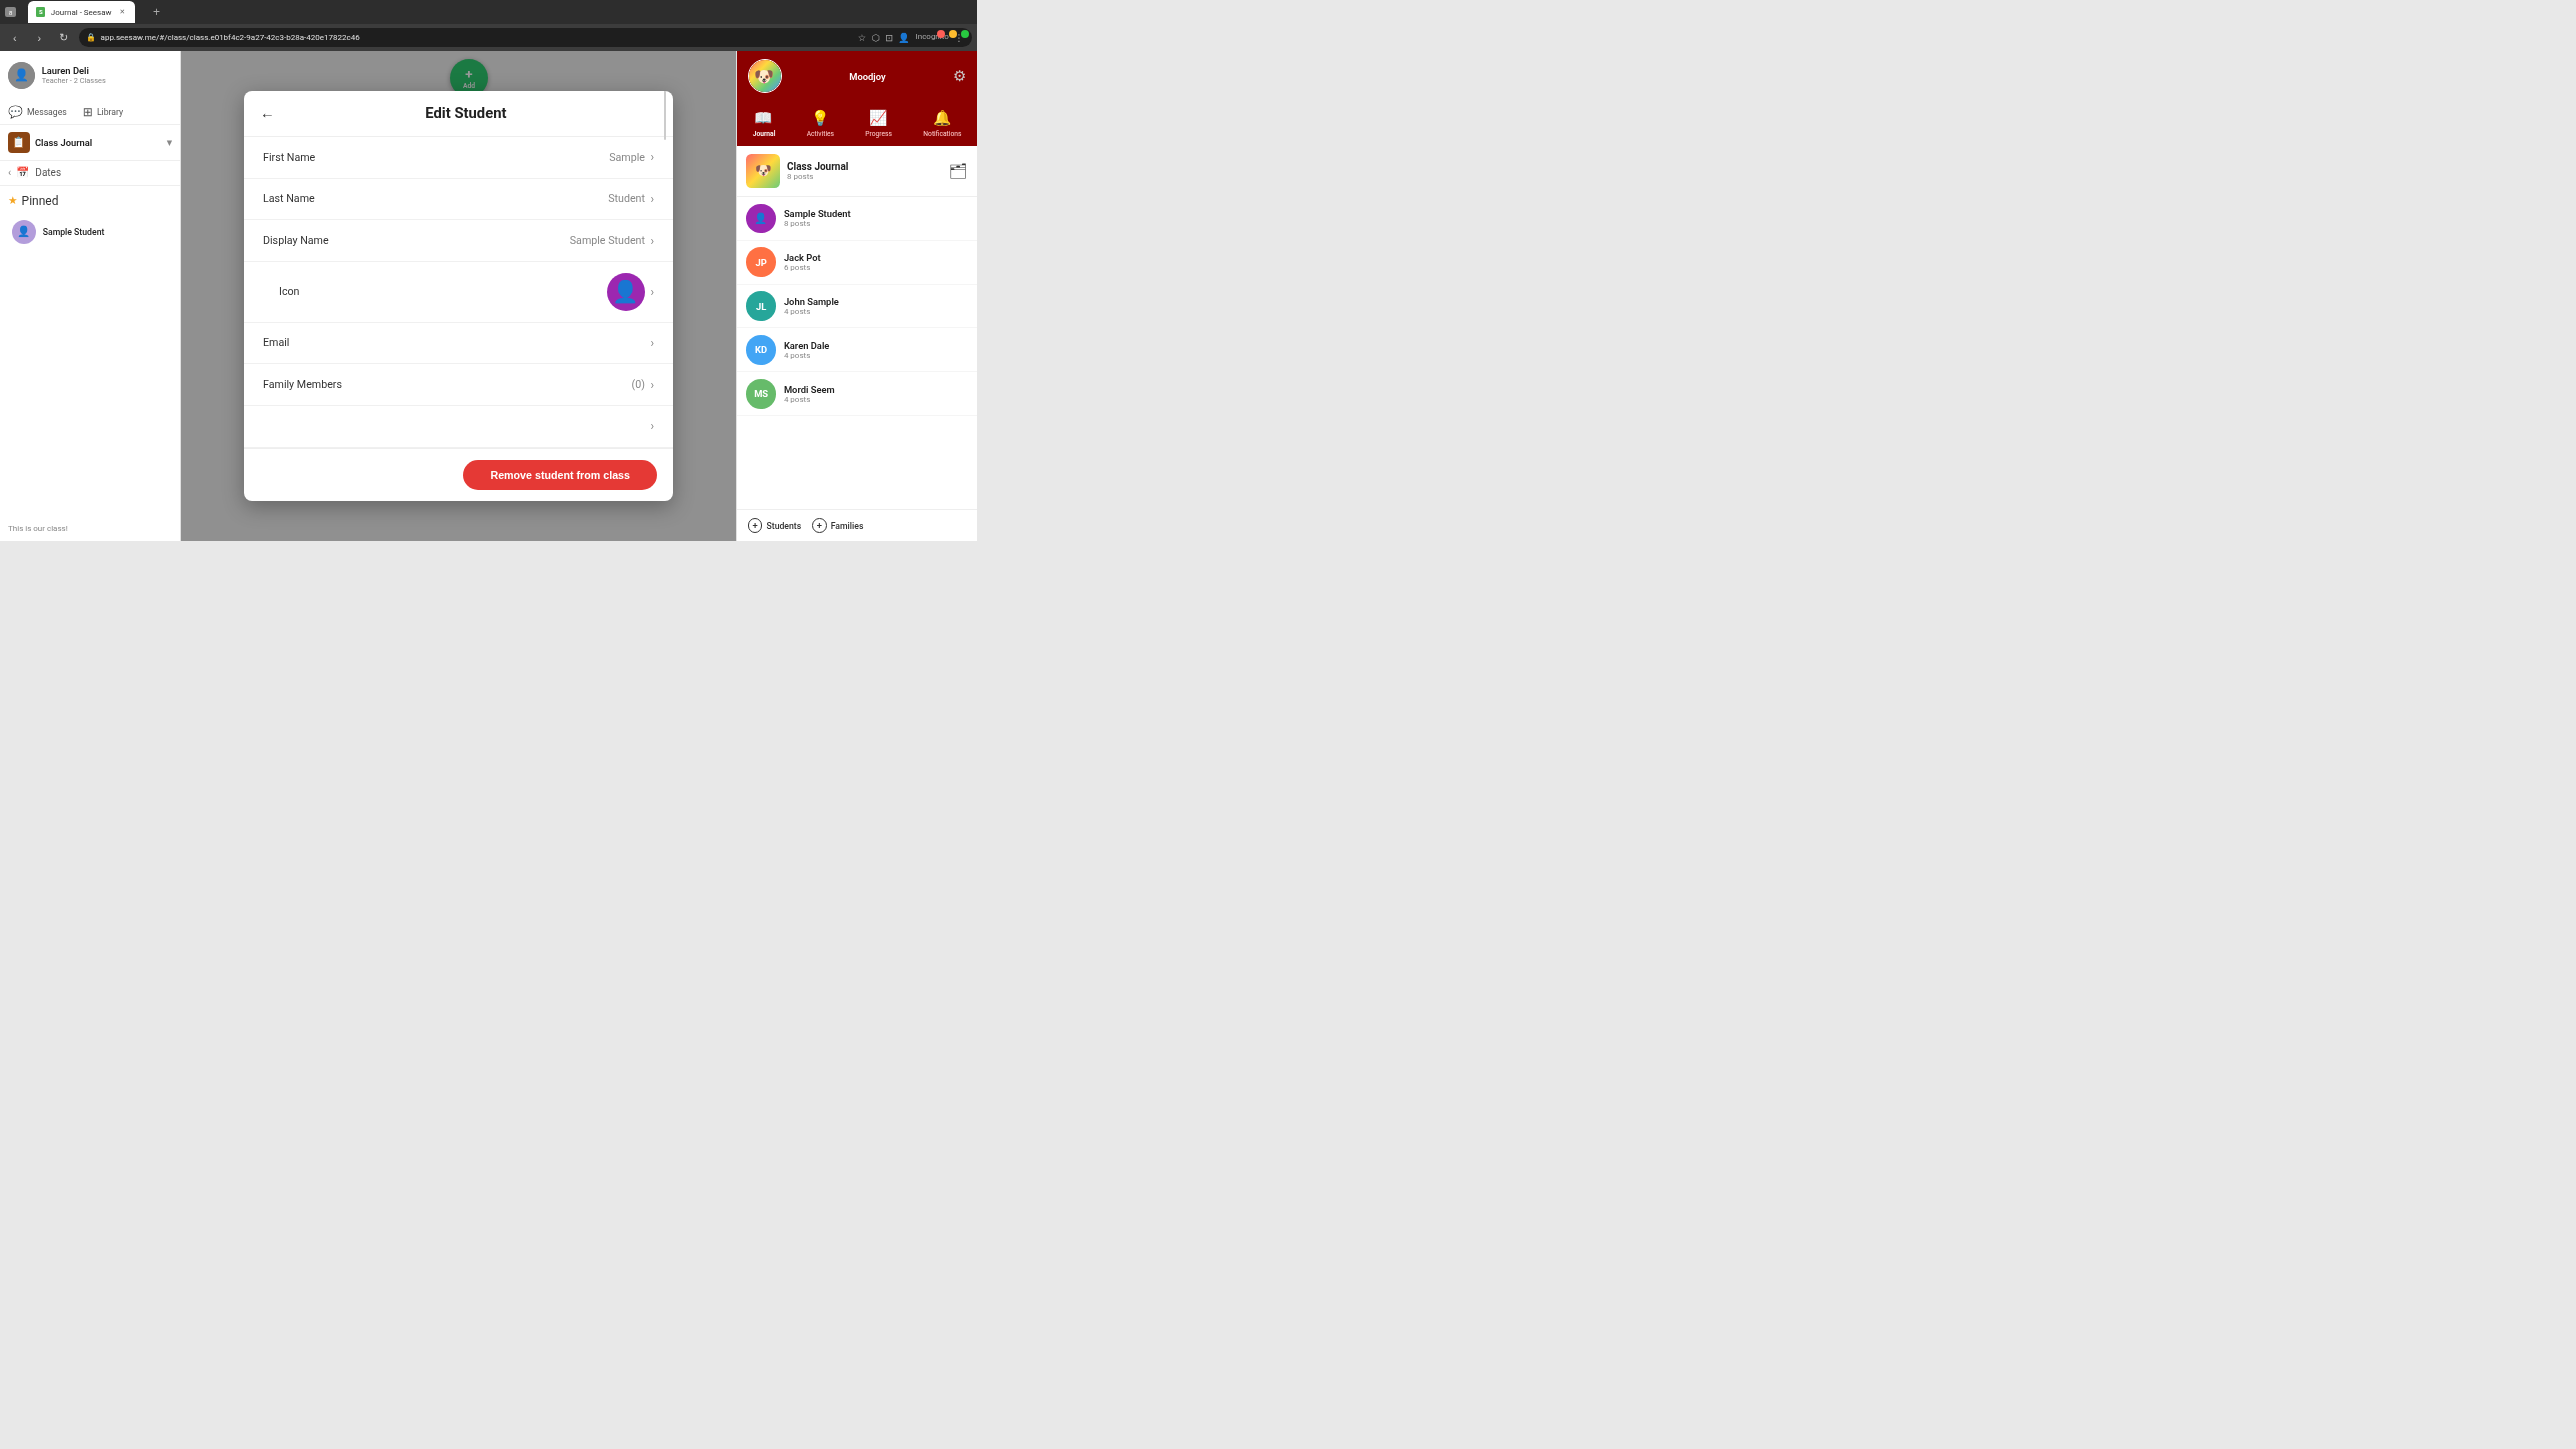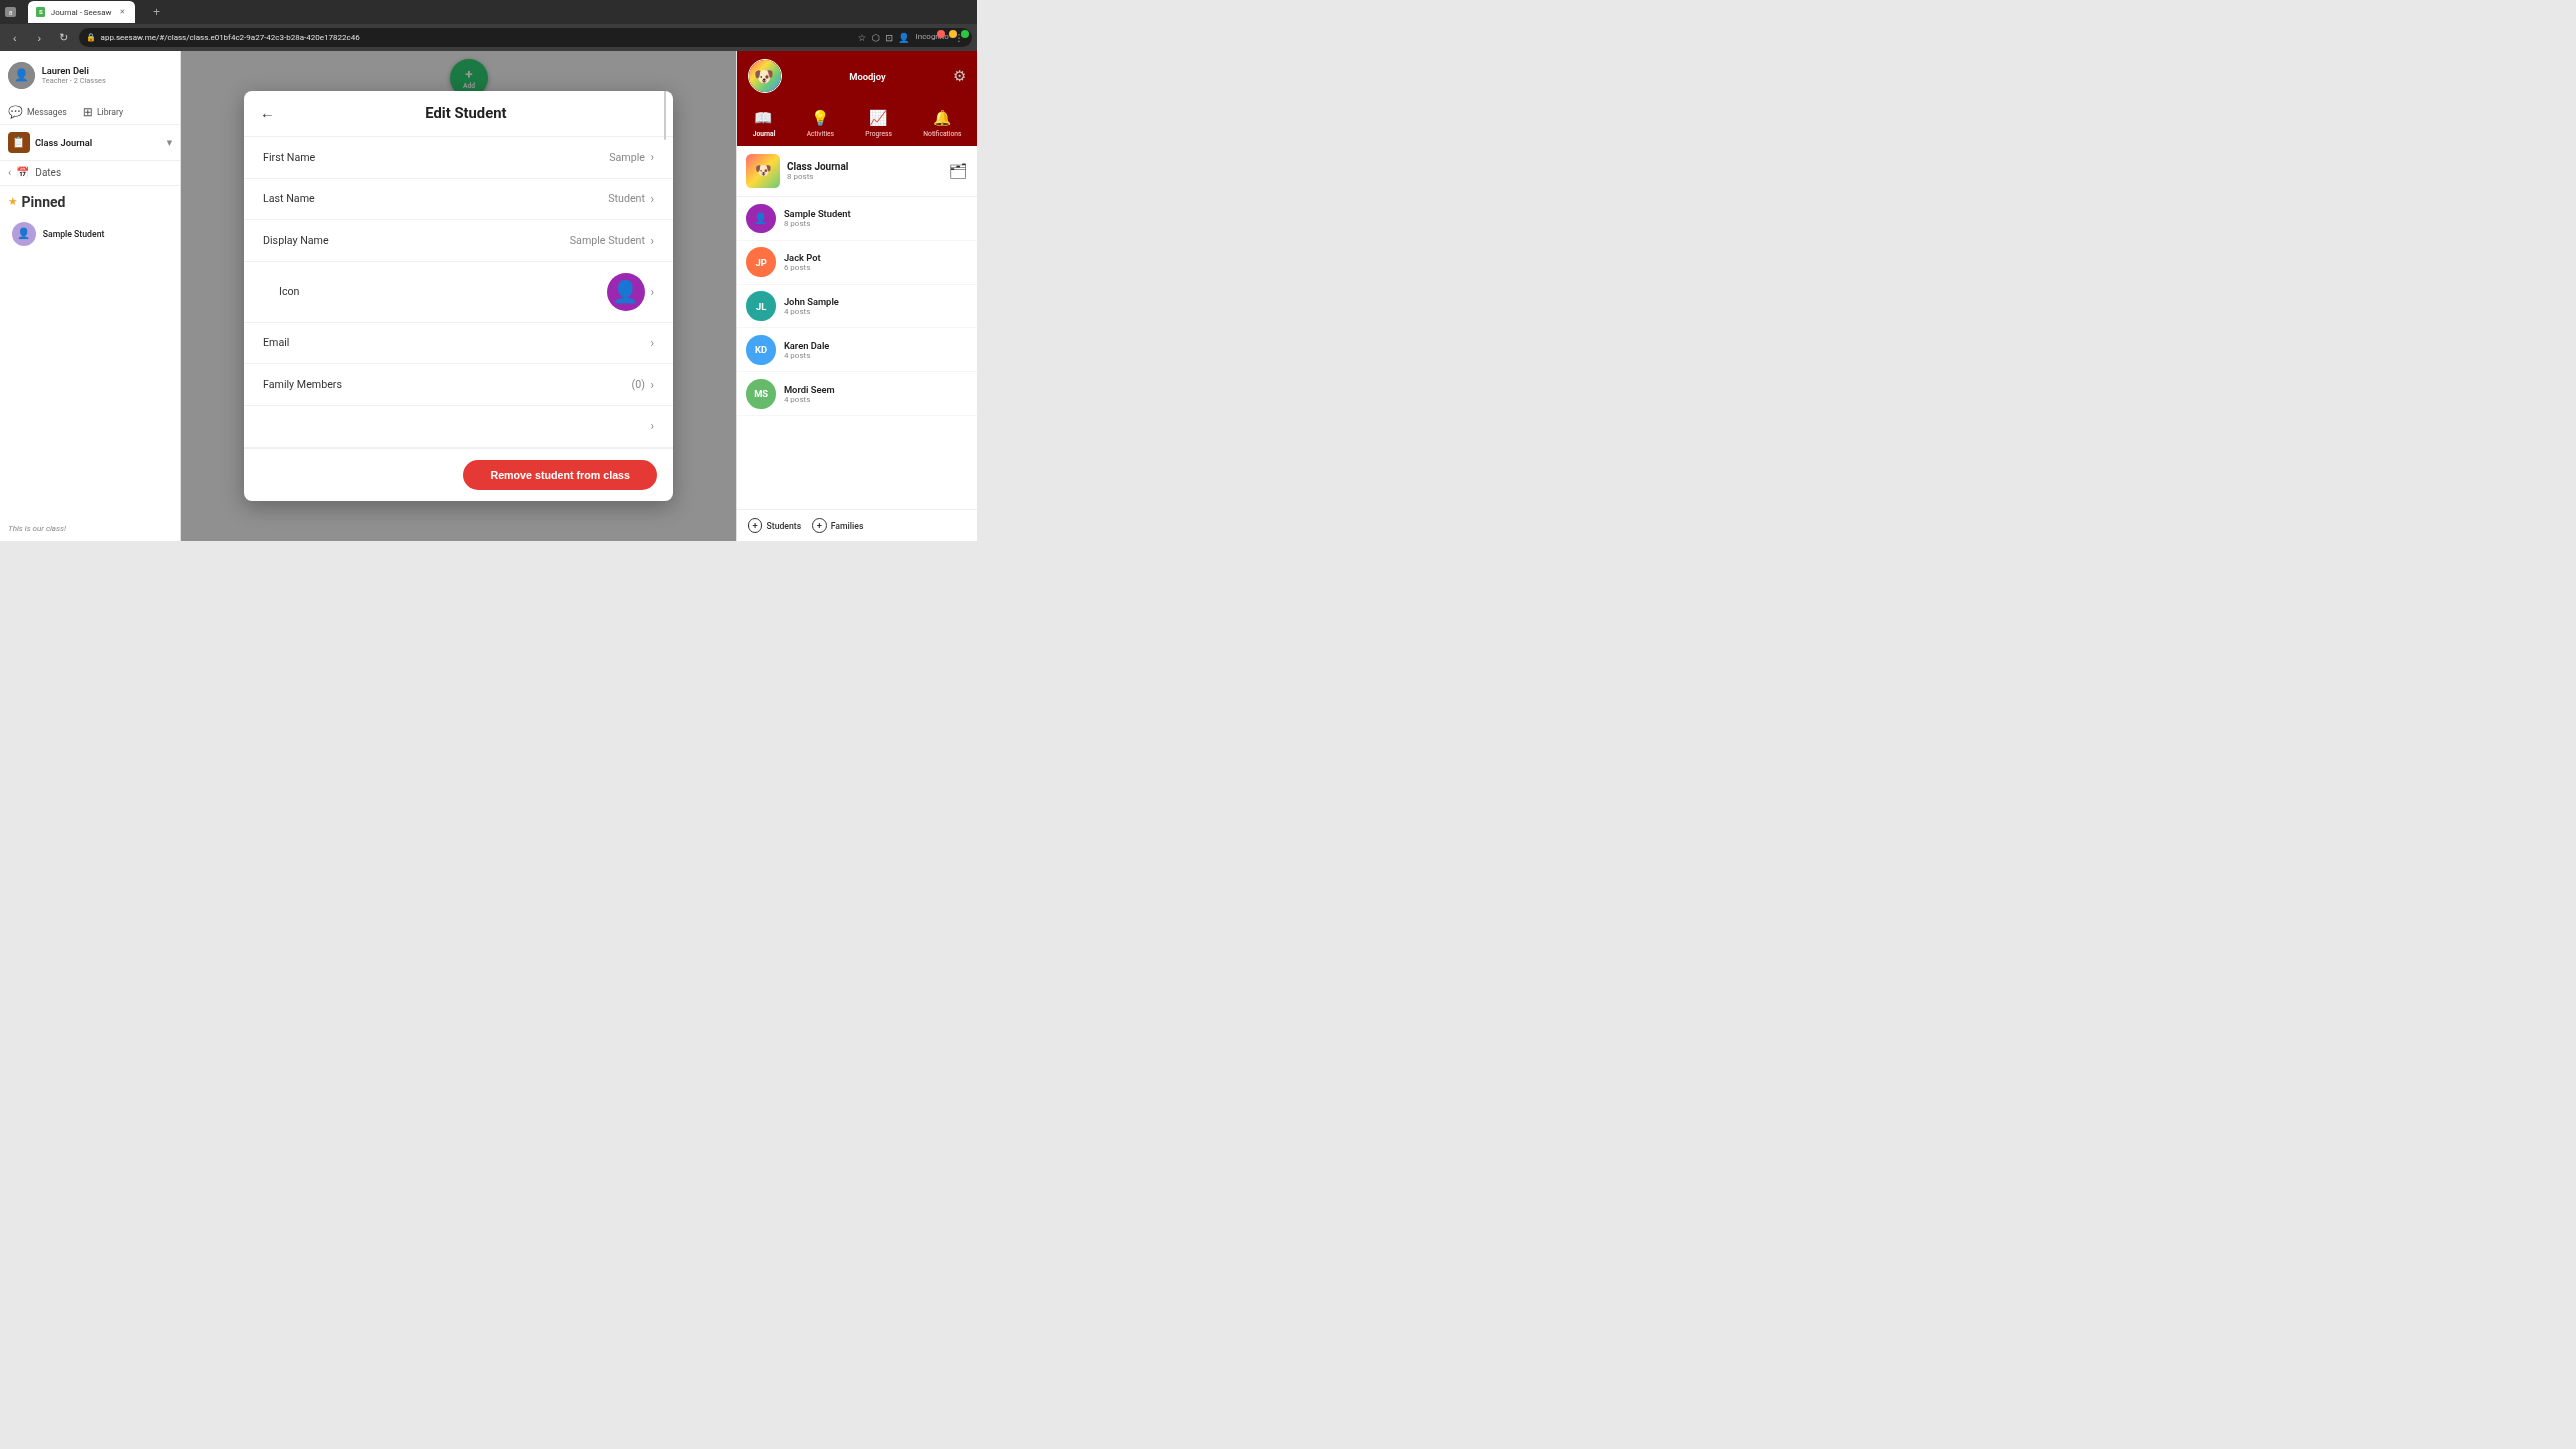--- a/index.html
+++ b/index.html
@@ -208,21 +208,21 @@
     .dates-label { font-size: 10px; color: #555; }
 
     .pinned-section { padding: 8px; }
     .pinned-header {
       display: flex;
       align-items: center;
       gap: 4px;
       margin-bottom: 6.7px;
     }
     .pin-star { color: #f5a623; font-size: 10.7px; }
-    .pinned-label { font-size: 14px; font-weight: 700; color: #333; }
+    .pinned-label { font-size: 12px; font-weight: 400; color: #333; }
 
     .student-item {
       display: flex;
       align-items: center;
       gap: 6.7px;
       padding: 5.4px 4px;
       border-radius: 5.4px;
       cursor: pointer;
     }
     .student-avatar {
@@ -239,21 +239,20 @@
       color: #222;
     }
 
     .bottom-area {
       margin-top: auto;
       padding: 8px;
     }
     .class-description {
       font-size: 8px;
       color: #888;
-      font-style: italic;
     }
 
     
     .main-content {
       flex: 1;
       background: #f0f0f0;
       position: relative;
       display: flex;
       align-items: center;
       justify-content: center;

